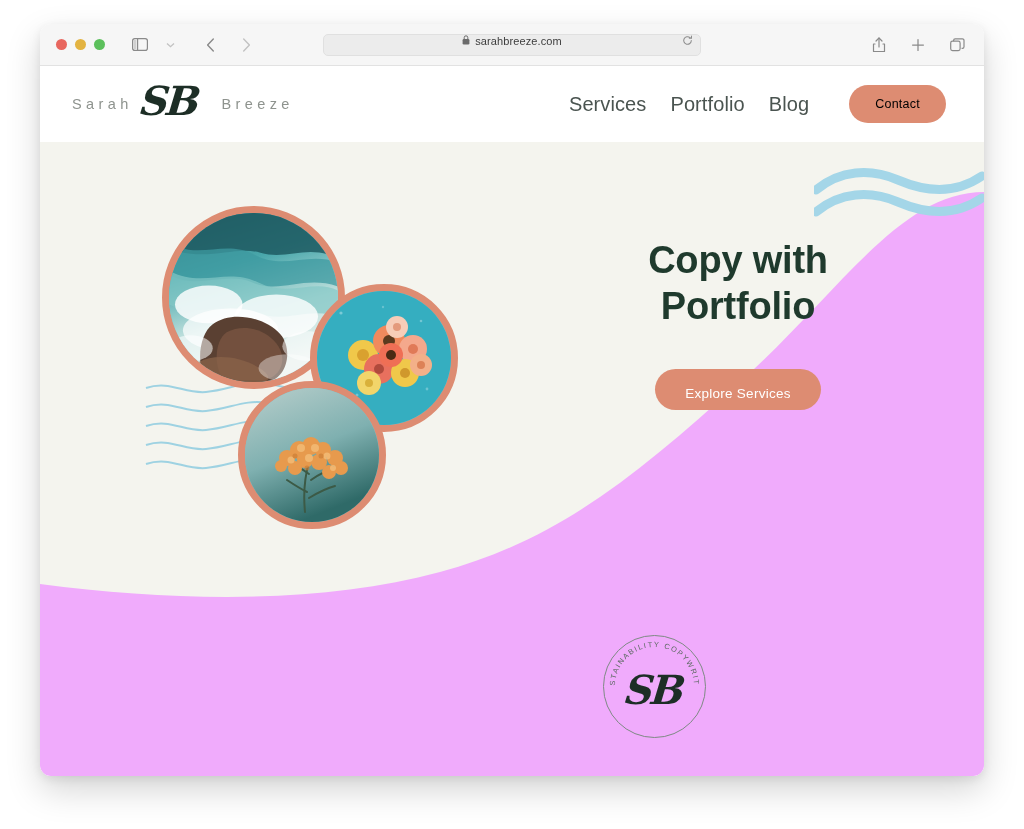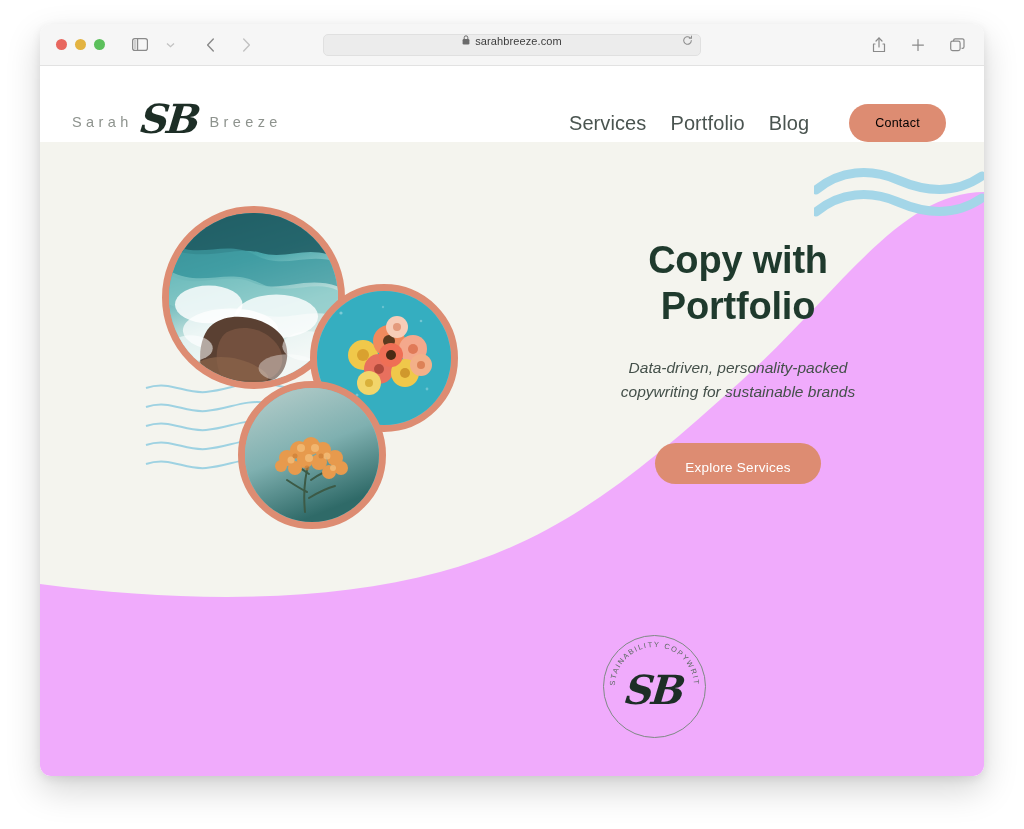--- a/index.html
+++ b/index.html
@@ -135,21 +135,21 @@
     overflow: hidden;
   }
 
   
   .site-header {
     position: relative;
     z-index: 6;
     height: 76px;
     background: #ffffff;
     display: flex;
-    align-items: flex-end;
+    align-items: center;
     justify-content: space-between;
     padding: 0 38px 0 32px;
   }
 
   .logo {
     display: flex;
     align-items: center;
     white-space: nowrap;
   }
   .logo-word {
@@ -165,21 +165,21 @@
     font-weight: 700;
     font-size: 40px;
     color: #1d2e26;
     margin: 0 4px 0 8px;
     line-height: 1;
     transform: skewX(-6deg);
     letter-spacing: -3px;
     position: relative;
     top: -3px;
   }
-  .logo-word.second { margin-left: 8px; }
+  .logo-word.second { margin-left: 20px; }
 
   .site-nav {
     display: flex;
     align-items: center;
     gap: 24px;
   }
   .nav-link {
     font-size: 20px;
     color: #4a5450;
     text-decoration: none;
@@ -561,24 +561,20 @@
               </g>
             </svg>
           </div>
         </div>
 
         <div class="hero-text">
           <h1 class="hero-title">
             <span>Copy with</span><br>
             <span>Portfolio</span>
           </h1>
-          <p class="hero-sub">
-            <span>Data-driven, personality-packed</span><br>
-            <span>copywriting for sustainable brands</span>
-          </p>
           <button class="cta-btn">Explore Services</button>
         </div>
 
         <div class="seal">
           <div class="seal-ring"></div>
           <svg viewBox="0 0 103 103">
             <defs>
               <path id="sealArc" d="M 12,51.5 A 39.5,39.5 0 0 1 91,51.5"></path>
             </defs>
             <text font-family="Liberation Sans, sans-serif" font-size="7.4" fill="#5d6a63" letter-spacing="1.5">

